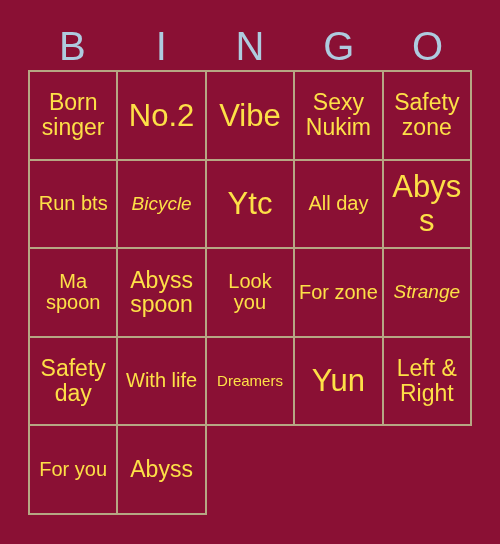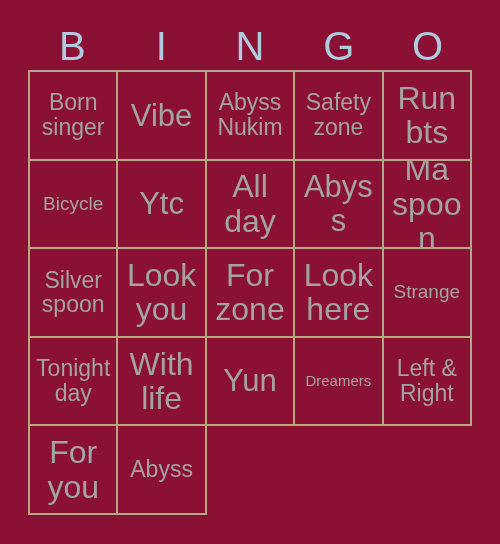--- a/index.html
+++ b/index.html
@@ -60,33 +60,33 @@
     box-sizing: border-box;
     display: flex;
     align-items: center;
     justify-content: center;
     text-align: center;
     padding: 2px 3px;
     overflow: hidden;
     background: #8a1034;
   }
   .cell-text {
-    color: #a3a3a3;
+    color: #fde047;
     display: block;
     width: 100%;
     line-height: 1.08;
     word-break: normal;
     overflow-wrap: break-word;
     white-space: pre-line;
   }
   
   .fs-xl  { font-size: 31px; }
-  .fs-lg  { font-size: 32px; }
+  .fs-lg  { font-size: 20px; }
   .fs-md  { font-size: 23px; }
-  .fs-sm  { font-size: 19px; }
+  .fs-sm  { font-size: 19px; font-style: italic; }
   .fs-xs  { font-size: 15px; }
 </style>
 </head>
 <body>
 
 <div id="card">
 
   <div id="header-row">
     <div class="header-cell">B</div>
     <div class="header-cell">I</div>
@@ -94,24 +94,27 @@
     <div class="header-cell">G</div>
     <div class="header-cell">O</div>
   </div>
 
   <div id="grid">
 
     <div class="cell">
       <span class="cell-text fs-md">Born singer</span>
     </div>
     <div class="cell">
+      <span class="cell-text fs-xl">No.2</span>
+    </div>
+    <div class="cell">
       <span class="cell-text fs-xl">Vibe</span>
     </div>
     <div class="cell">
-      <span class="cell-text fs-md">Abyss Nukim</span>
+      <span class="cell-text fs-md">Sexy Nukim</span>
     </div>
     <div class="cell">
       <span class="cell-text fs-md">Safety zone</span>
     </div>
 
     <div class="cell">
       <span class="cell-text fs-lg">Run bts</span>
     </div>
     <div class="cell">
       <span class="cell-text fs-sm">Bicycle</span>
@@ -123,47 +126,44 @@
       <span class="cell-text fs-lg">All day</span>
     </div>
     <div class="cell">
       <span class="cell-text fs-xl">Abyss</span>
     </div>
 
     <div class="cell">
       <span class="cell-text fs-lg">Ma spoon</span>
     </div>
     <div class="cell">
-      <span class="cell-text fs-md">Silver spoon</span>
+      <span class="cell-text fs-md">Abyss spoon</span>
     </div>
     <div class="cell">
       <span class="cell-text fs-lg">Look you</span>
     </div>
     <div class="cell">
       <span class="cell-text fs-lg">For zone</span>
     </div>
-    <div class="cell">
-      <span class="cell-text fs-lg">Look here</span>
-    </div>
 
     <div class="cell">
       <span class="cell-text fs-sm">Strange</span>
     </div>
     <div class="cell">
-      <span class="cell-text fs-md">Tonight day</span>
+      <span class="cell-text fs-md">Safety day</span>
     </div>
     <div class="cell">
       <span class="cell-text fs-lg">With life</span>
     </div>
 
     <div class="cell">
-      <span class="cell-text fs-xl">Yun</span>
+      <span class="cell-text fs-xs">Dreamers</span>
     </div>
     <div class="cell">
-      <span class="cell-text fs-xs">Dreamers</span>
+      <span class="cell-text fs-xl">Yun</span>
     </div>
     <div class="cell">
       <span class="cell-text fs-md">Left &amp; Right</span>
     </div>
     <div class="cell">
       <span class="cell-text fs-lg">For you</span>
     </div>
     <div class="cell">
       <span class="cell-text fs-md">Abyss</span>
     </div>

